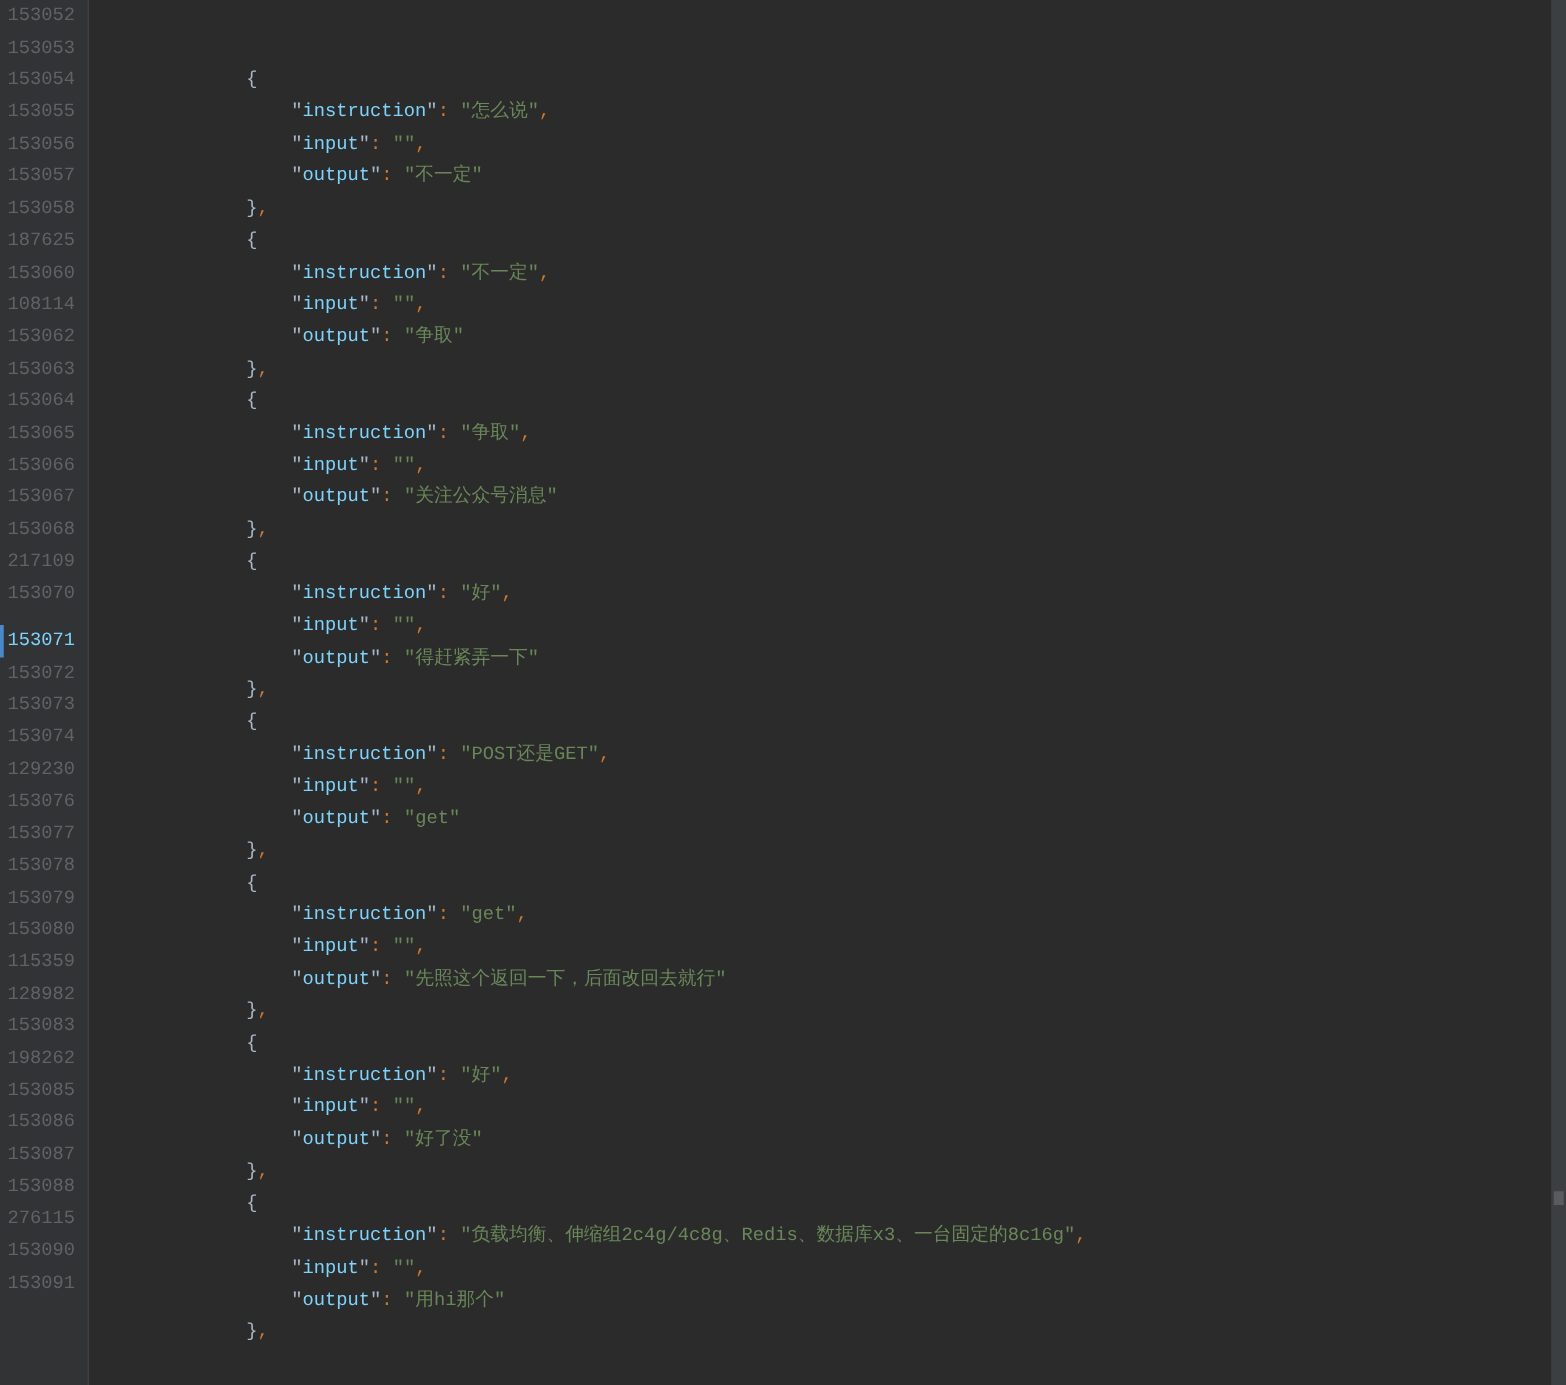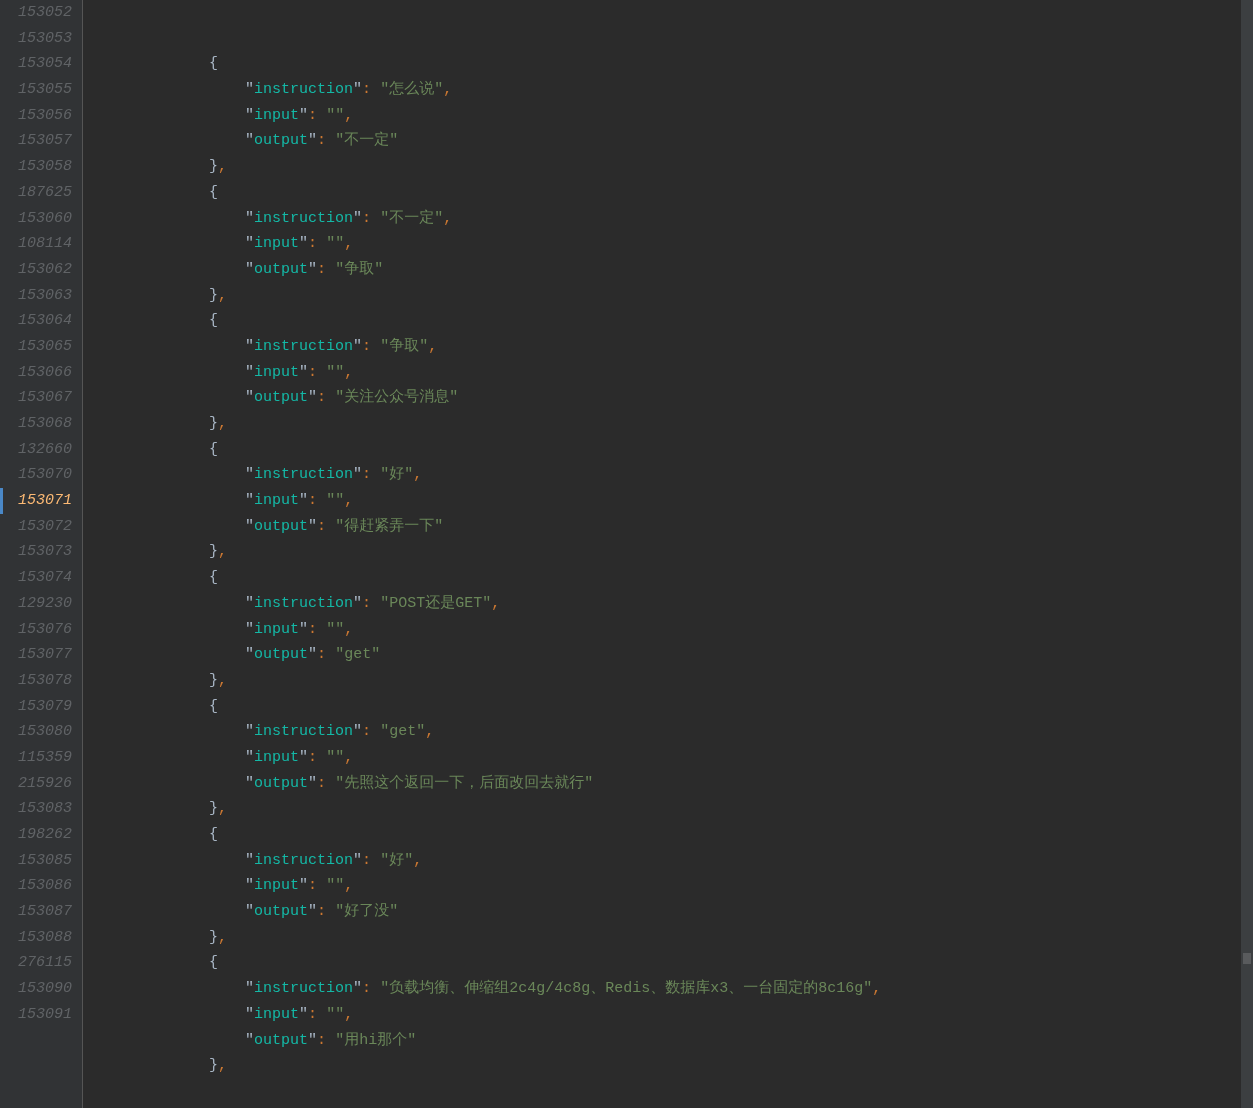--- a/index.html
+++ b/index.html
@@ -13,32 +13,32 @@
     height: 1108px;
   }
   .editor {
     display: flex;
     height: 100%;
   }
   .gutter {
     background: #313335;
     color: #606366;
     text-align: center;
-    padding: 0 10px 0 18px;
+    padding: 0 10px 0 6px;
     user-select: none;
     flex-shrink: 0;
     min-width: 70px;
     position: relative;
-    font-style: italic;
   }
   .gutter .ln {
     height: 25.7px;
   }
   .gutter .current {
-    color: #fdba74;
+    color: #7dd3fc;
+    margin-top: 12px;
   }
   .gutter .current::before {
     content: "";
     position: absolute;
     left: 0;
     width: 3px;
     height: 25.7px;
     background: #4a88c7;
   }
   .gutter-border {
@@ -55,21 +55,21 @@
     flex: 1;
     white-space: pre;
     color: #a9b7c6;
     padding-left: 4px;
     position: relative;
   }
   .code .line {
     height: 25.7px;
   }
   .s  { color: #6a8759; }               
-  .k  { color: #14b8a6; }               
+  .k  { color: #7dd3fc; }               
   .p  { color: #cc7832; }               
   .br { color: #a9b7c6; }              
   
   .vscroll {
     position: absolute;
     right: 0;
     top: 0;
     width: 12px;
     height: 100%;
     background: #3c3f41;
@@ -97,34 +97,34 @@
       <div class="ln">187625</div>
       <div class="ln">153060</div>
       <div class="ln">108114</div>
       <div class="ln">153062</div>
       <div class="ln">153063</div>
       <div class="ln">153064</div>
       <div class="ln">153065</div>
       <div class="ln">153066</div>
       <div class="ln">153067</div>
       <div class="ln">153068</div>
-      <div class="ln">132660</div>
+      <div class="ln">217109</div>
       <div class="ln">153070</div>
       <div class="ln current">153071</div>
       <div class="ln">153072</div>
       <div class="ln">153073</div>
       <div class="ln">153074</div>
       <div class="ln">129230</div>
       <div class="ln">153076</div>
       <div class="ln">153077</div>
       <div class="ln">153078</div>
       <div class="ln">153079</div>
       <div class="ln">153080</div>
       <div class="ln">115359</div>
-      <div class="ln">215926</div>
+      <div class="ln">128982</div>
       <div class="ln">153083</div>
       <div class="ln">198262</div>
       <div class="ln">153085</div>
       <div class="ln">153086</div>
       <div class="ln">153087</div>
       <div class="ln">153088</div>
       <div class="ln">276115</div>
       <div class="ln">153090</div>
       <div class="ln">153091</div>
     </div>

